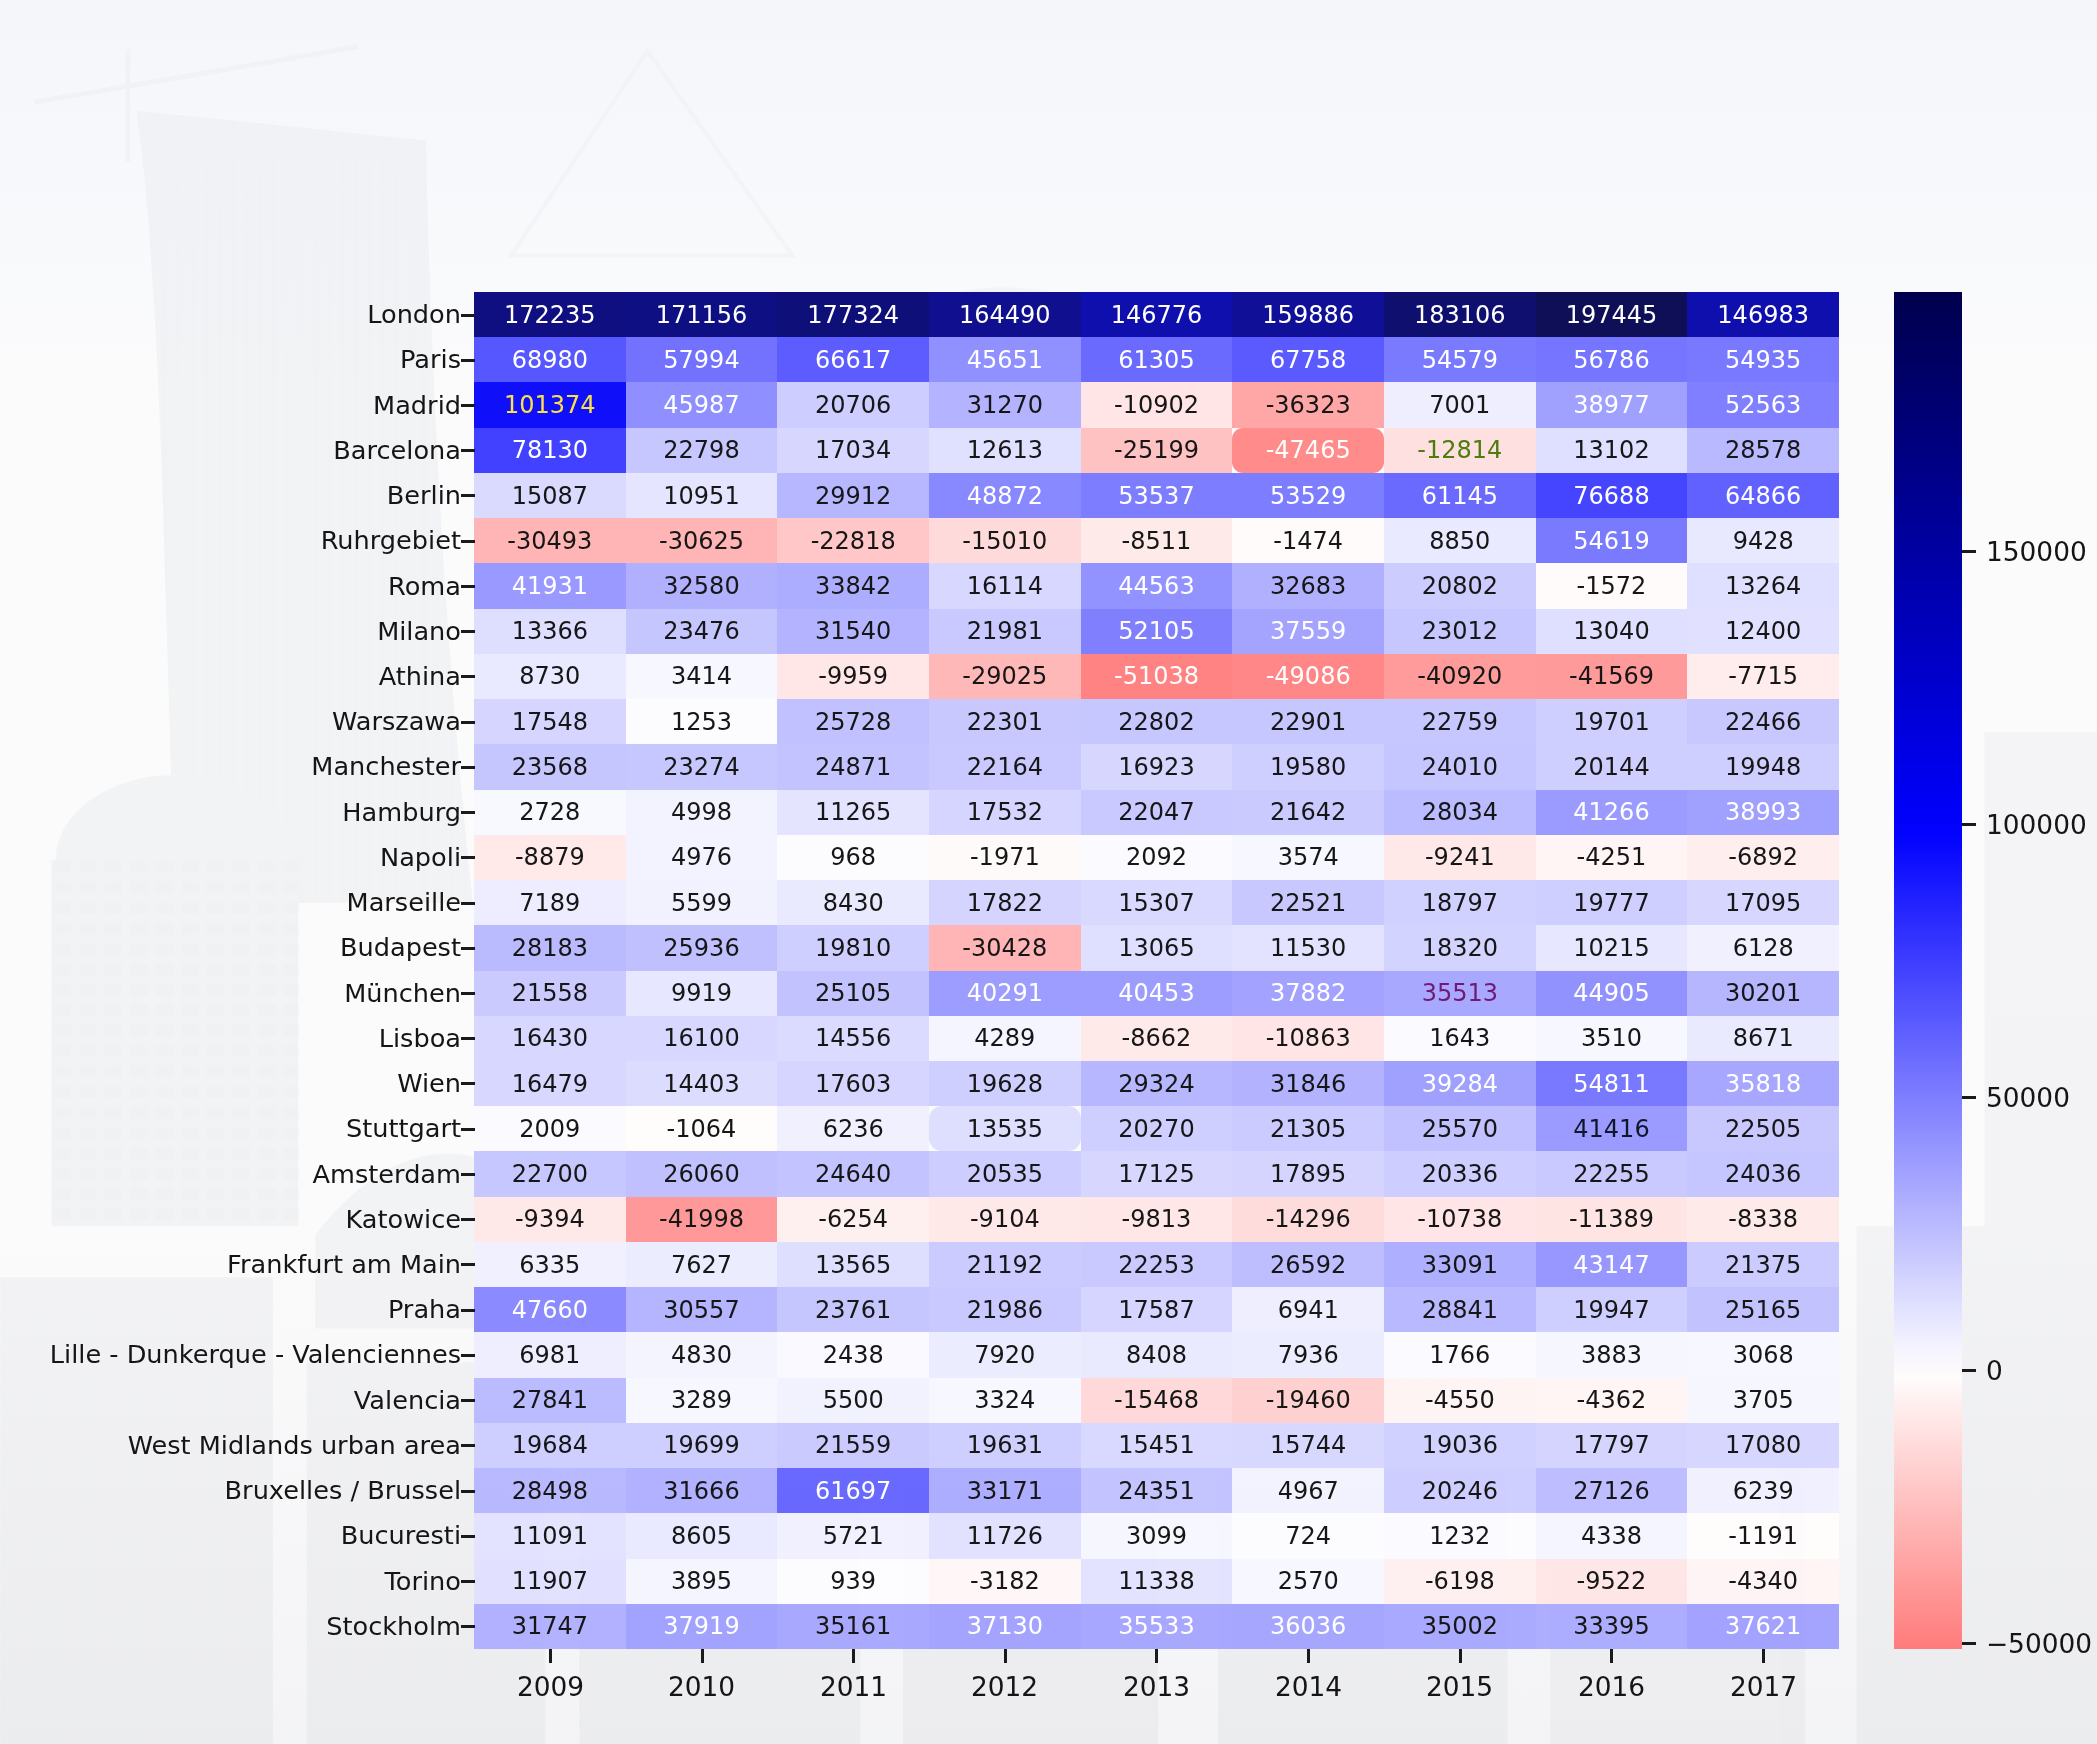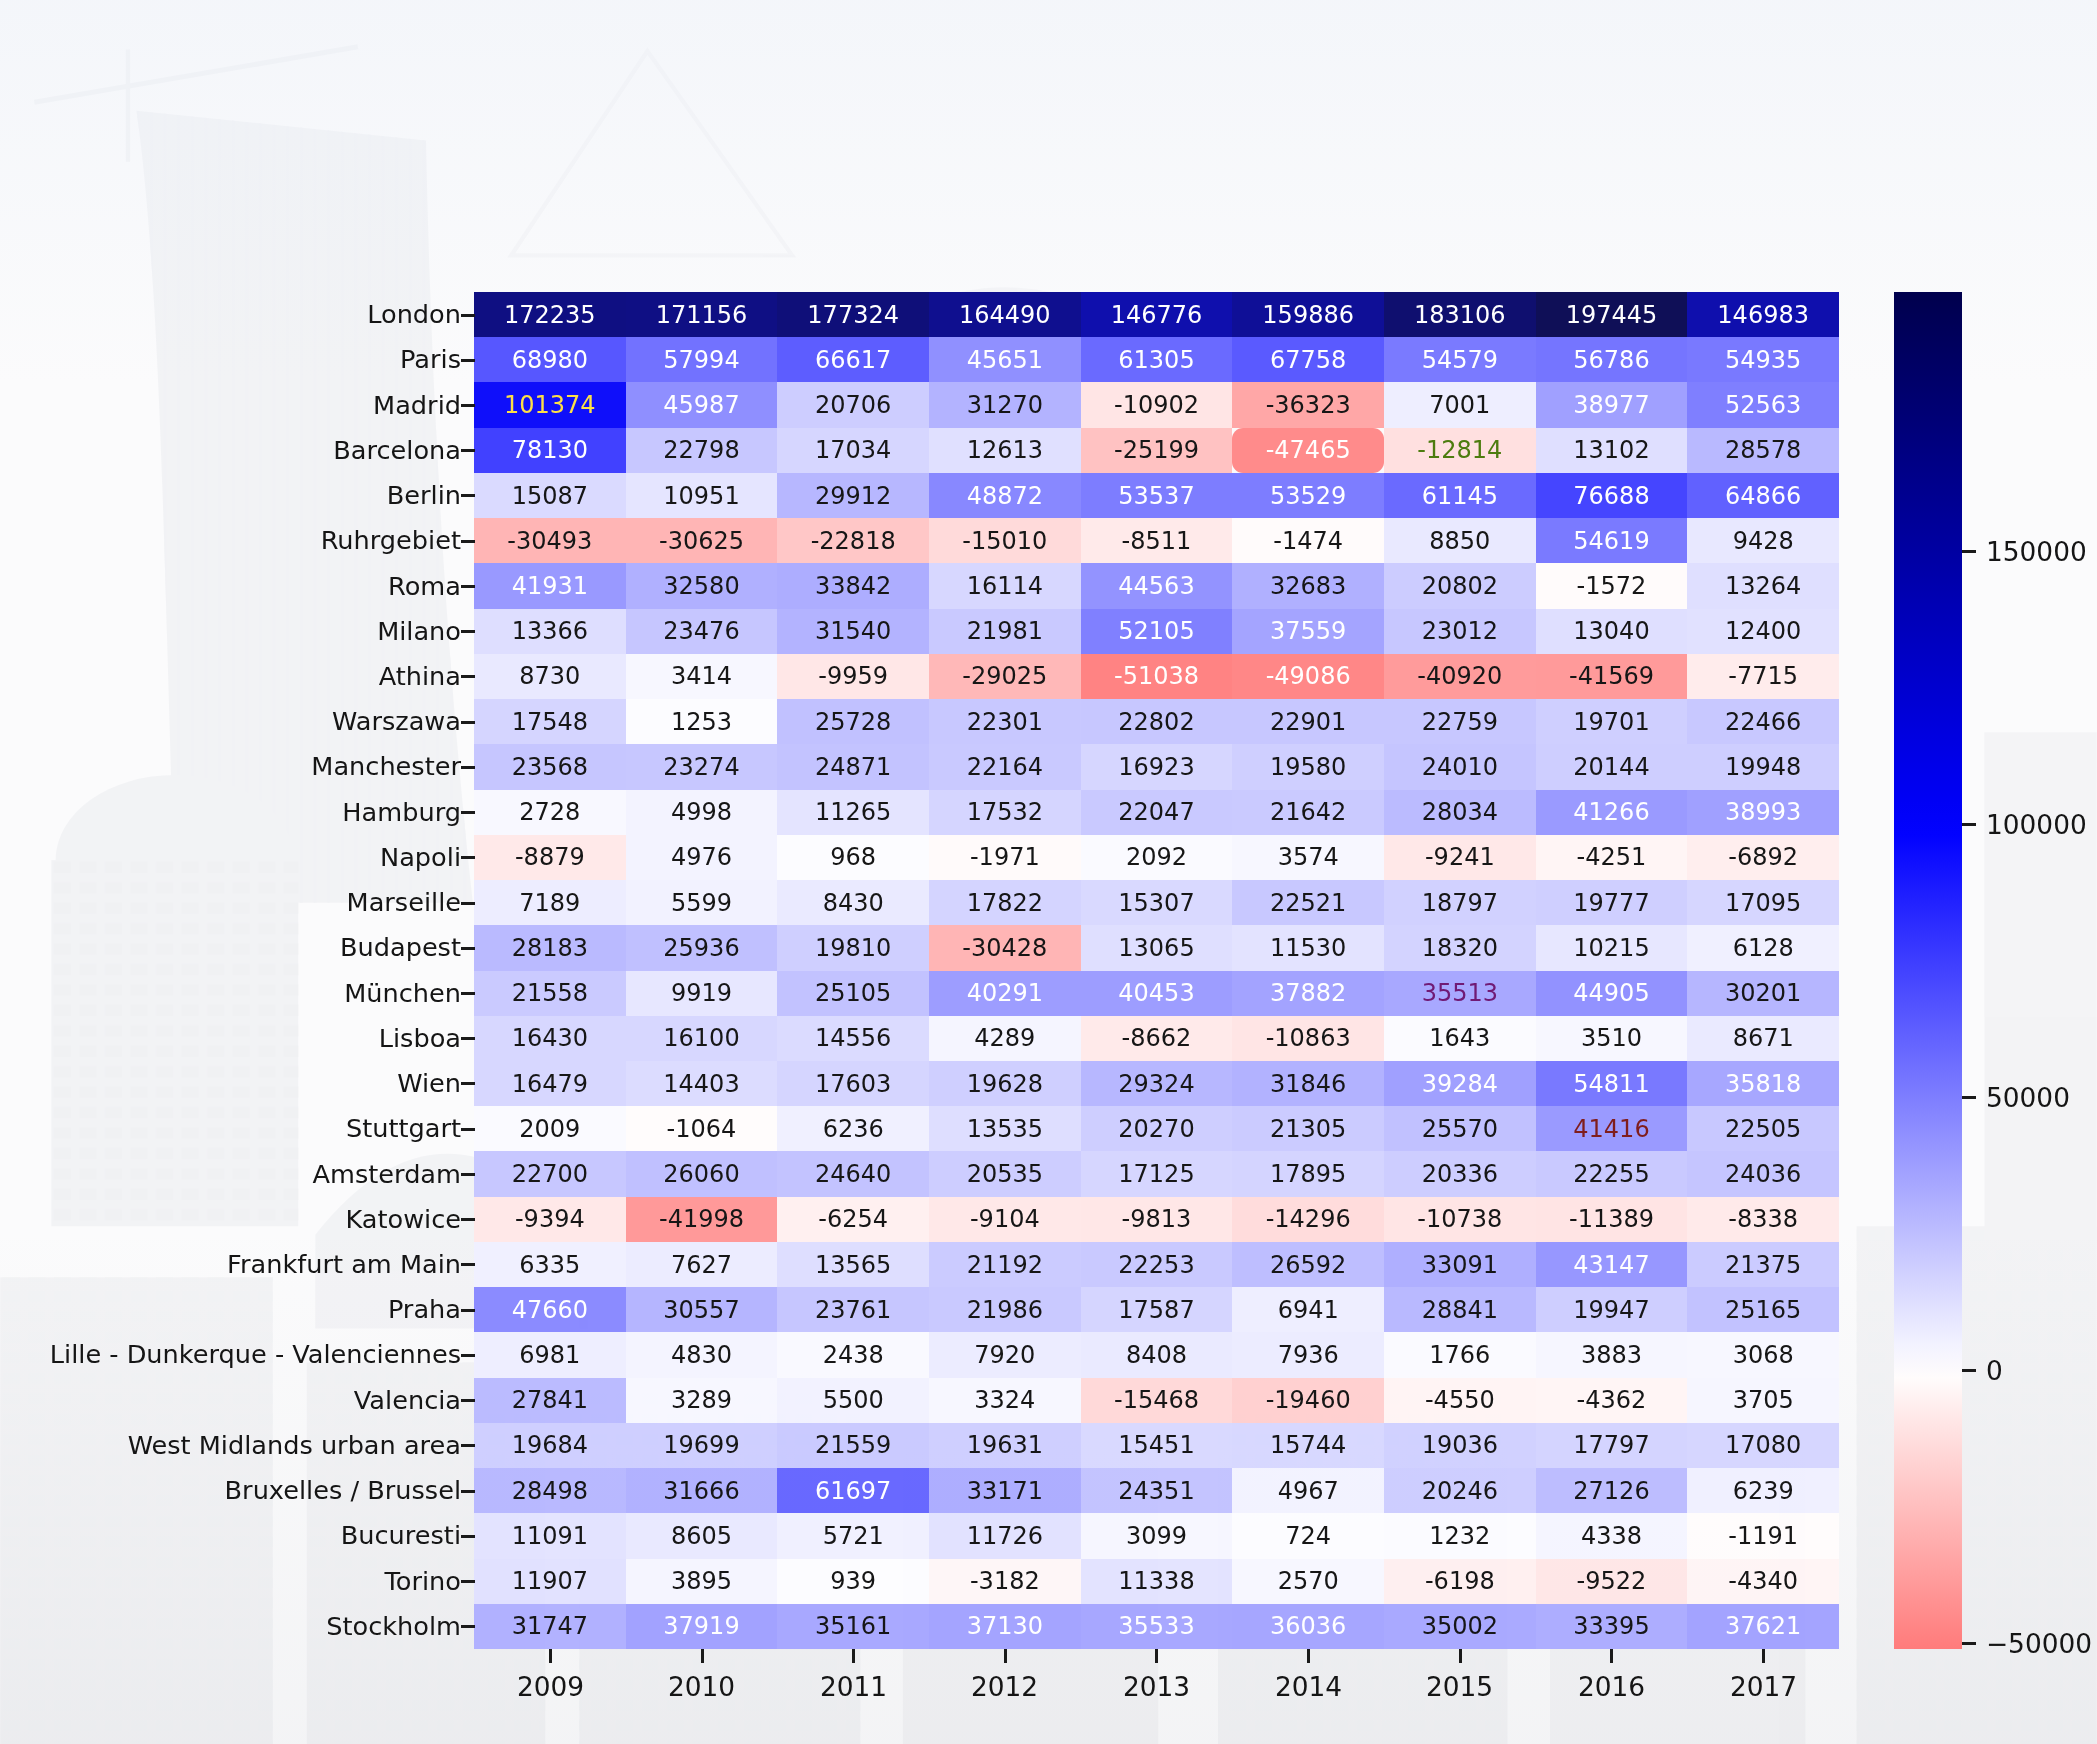--- a/index.html
+++ b/index.html
@@ -243,25 +243,25 @@
       <div class="hm-cell" style="background: rgba(210, 210, 255, 0.94); color: rgb(22, 22, 22);">17603</div>
       <div class="hm-cell" style="background: rgba(204, 204, 255, 0.94); color: rgb(22, 22, 22);">19628</div>
       <div class="hm-cell" style="background: rgba(179, 179, 255, 0.94); color: rgb(22, 22, 22);">29324</div>
       <div class="hm-cell" style="background: rgba(173, 173, 255, 0.94); color: rgb(22, 22, 22);">31846</div>
       <div class="hm-cell" style="background: rgba(154, 154, 255, 0.94); color: rgb(255, 255, 255);">39284</div>
       <div class="hm-cell" style="background: rgba(113, 113, 255, 0.94); color: rgb(255, 255, 255);">54811</div>
       <div class="hm-cell" style="background: rgba(162, 162, 255, 0.94); color: rgb(255, 255, 255);">35818</div>
       <div class="hm-cell" style="background: rgba(250, 250, 255, 0.94); color: rgb(22, 22, 22);">2009</div>
       <div class="hm-cell" style="background: rgba(255, 252, 252, 0.94); color: rgb(22, 22, 22);">-1064</div>
       <div class="hm-cell" style="background: rgba(239, 239, 255, 0.94); color: rgb(22, 22, 22);">6236</div>
-      <div class="hm-cell" style="background: rgba(220, 220, 255, 0.94); color: rgb(22, 22, 22);">13535</div>
+      <div class="hm-cell" style="background: rgba(220, 220, 255, 0.94); color: rgb(22, 22, 22); border-radius: 13px;">13535</div>
       <div class="hm-cell" style="background: rgba(203, 203, 255, 0.94); color: rgb(22, 22, 22);">20270</div>
       <div class="hm-cell" style="background: rgba(200, 200, 255, 0.94); color: rgb(22, 22, 22);">21305</div>
       <div class="hm-cell" style="background: rgba(189, 189, 255, 0.94); color: rgb(22, 22, 22);">25570</div>
-      <div class="hm-cell" style="background: rgba(148, 148, 255, 0.94); color: #7f1d1d;">41416</div>
+      <div class="hm-cell" style="background: rgba(148, 148, 255, 0.94); color: #0f172a;">41416</div>
       <div class="hm-cell" style="background: rgba(197, 197, 255, 0.94); color: rgb(22, 22, 22);">22505</div>
       <div class="hm-cell" style="background: rgba(196, 196, 255, 0.94); color: rgb(22, 22, 22);">22700</div>
       <div class="hm-cell" style="background: rgba(188, 188, 255, 0.94); color: rgb(22, 22, 22);">26060</div>
       <div class="hm-cell" style="background: rgba(191, 191, 255, 0.94); color: rgb(22, 22, 22);">24640</div>
       <div class="hm-cell" style="background: rgba(202, 202, 255, 0.94); color: rgb(22, 22, 22);">20535</div>
       <div class="hm-cell" style="background: rgba(211, 211, 255, 0.94); color: rgb(22, 22, 22);">17125</div>
       <div class="hm-cell" style="background: rgba(209, 209, 255, 0.94); color: rgb(22, 22, 22);">17895</div>
       <div class="hm-cell" style="background: rgba(202, 202, 255, 0.94); color: rgb(22, 22, 22);">20336</div>
       <div class="hm-cell" style="background: rgba(198, 198, 255, 0.94); color: rgb(22, 22, 22);">22255</div>
       <div class="hm-cell" style="background: rgba(193, 193, 255, 0.94); color: rgb(22, 22, 22);">24036</div>

